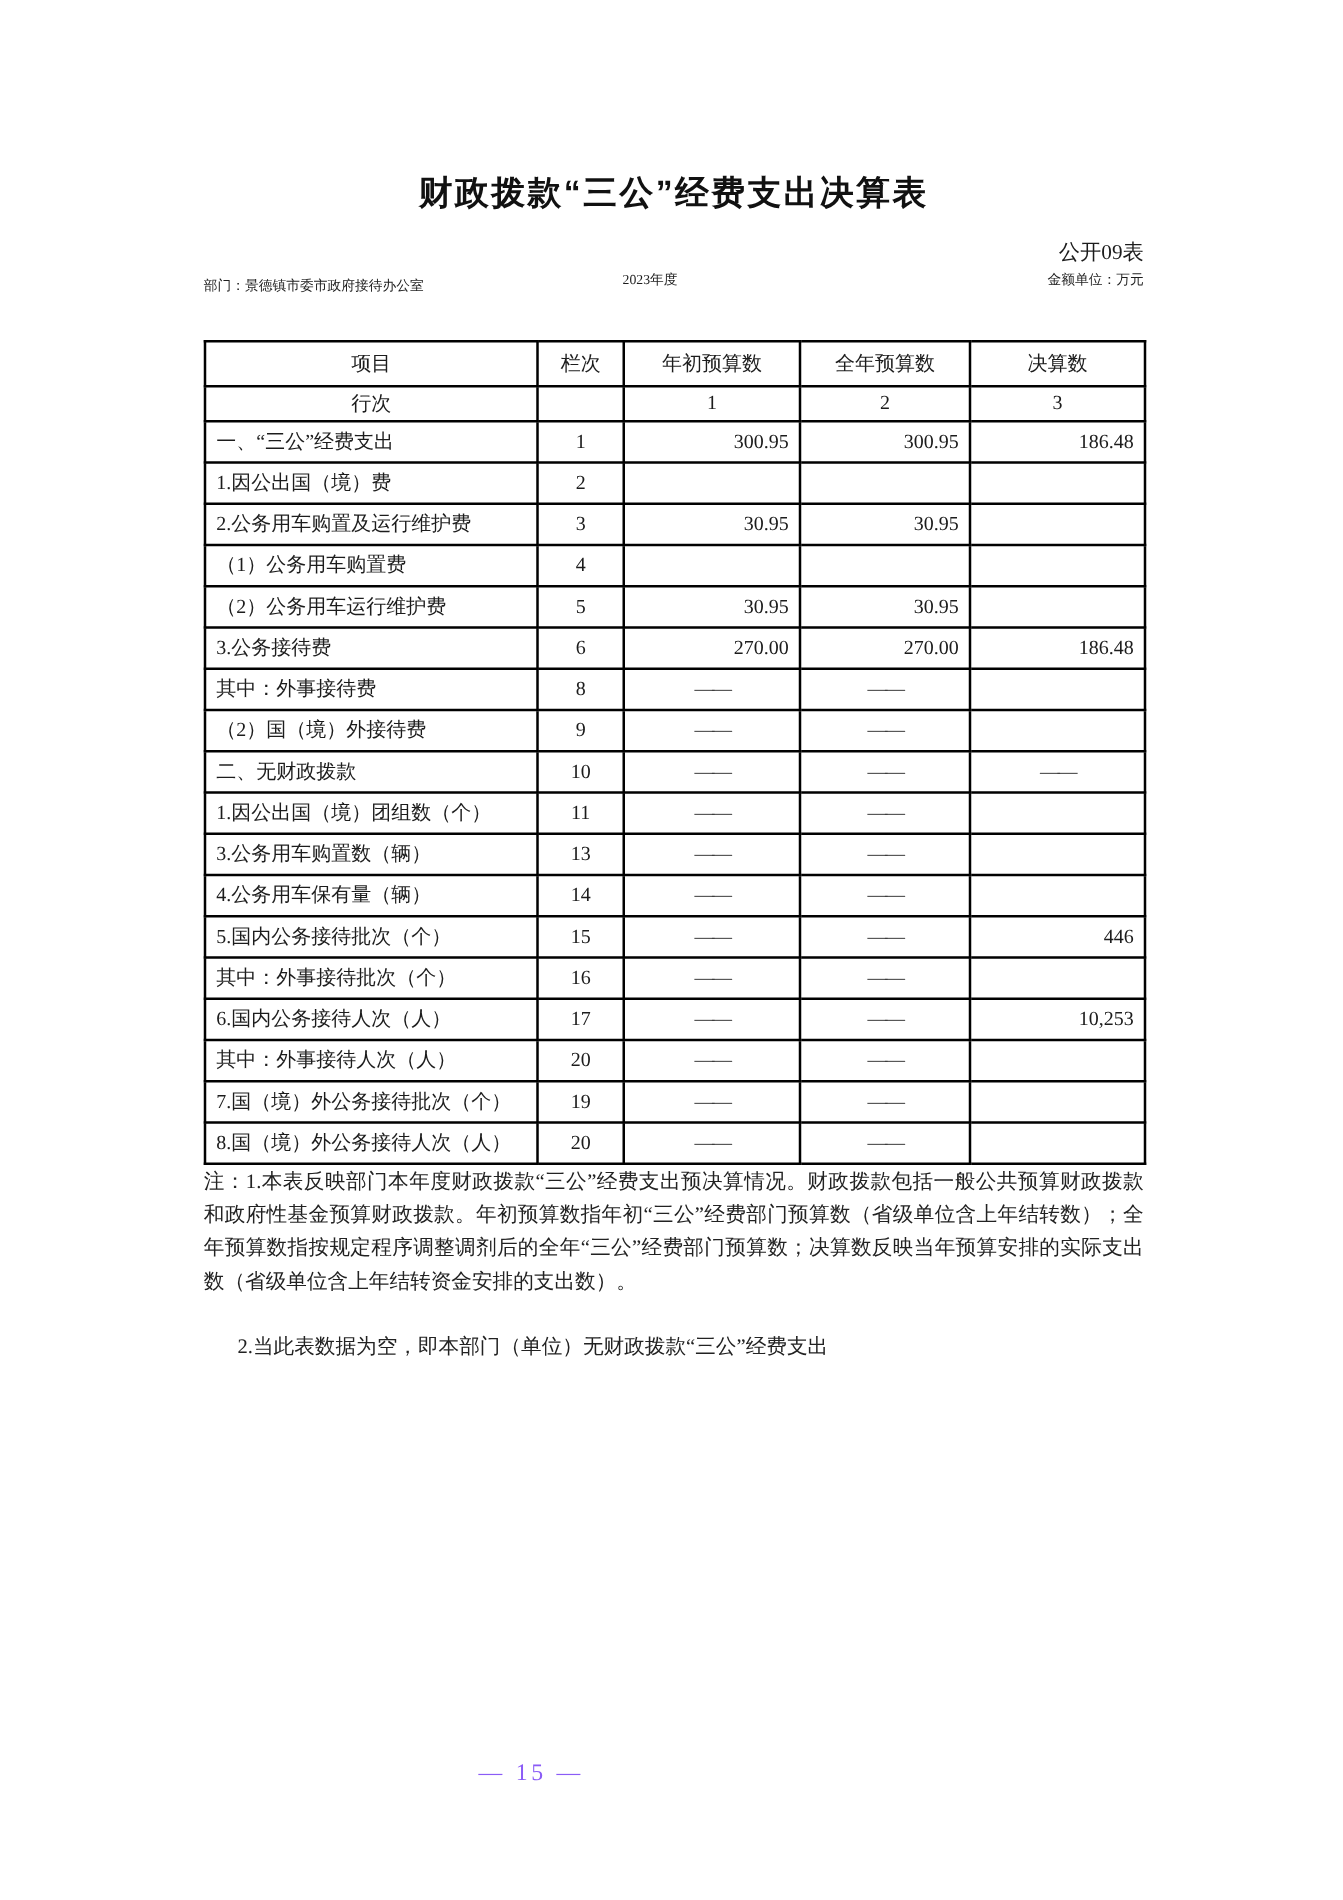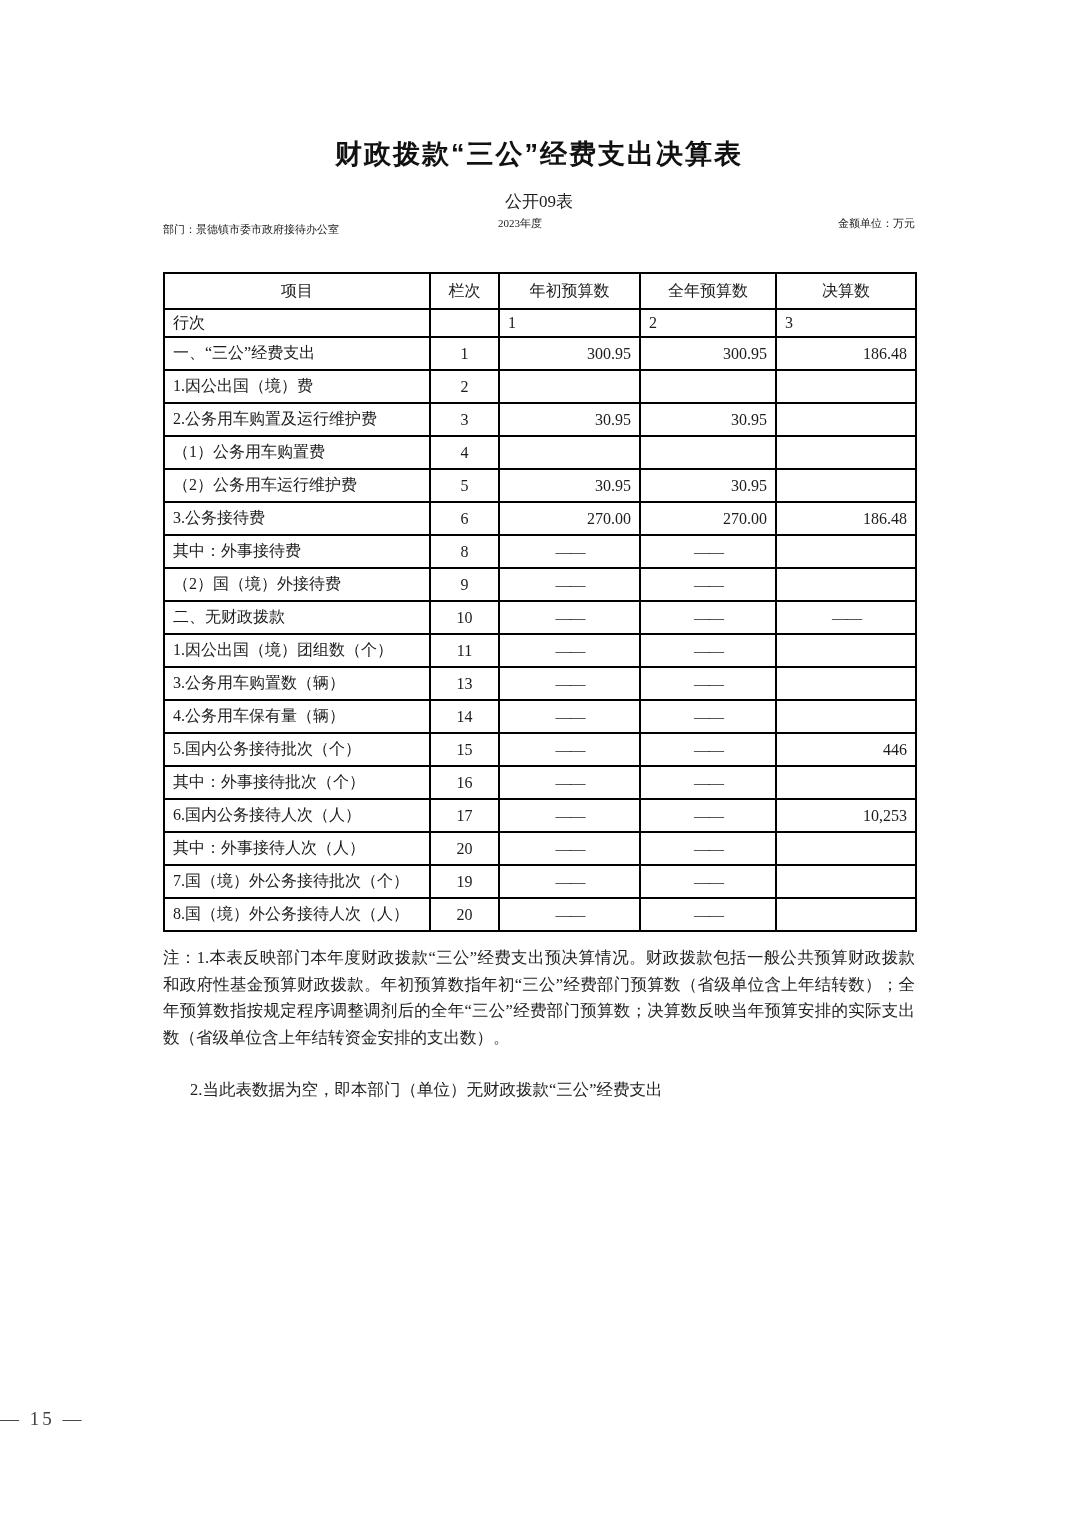--- a/index.html
+++ b/index.html
@@ -18,21 +18,21 @@
     margin-top: 136px;
     text-align: center;
     font-family: "Liberation Sans", "DejaVu Sans", sans-serif;
     font-weight: bold;
     font-size: 27px;
     letter-spacing: 2px;
     color: #111;
   }
   .table-code {
     margin-top: 18px;
-    text-align: center;
+    text-align: right;
     font-size: 17px;
   }
   .meta-row {
     position: relative;
     margin-top: 3px;
     font-size: 11px;
     min-height: 50px;
   }
   .meta-dept { width: 305px; line-height: 27px; }
   .meta-year { position: absolute; left: 335px; top: 0; }
@@ -47,49 +47,48 @@
   }
   table.budget th, table.budget td {
     border: 2px solid #000;
     padding: 0 8px;
     height: 31px;
     font-weight: normal;
     overflow: hidden;
     white-space: nowrap;
   }
   table.budget thead tr.hdr th { height: 34px; text-align: center; font-family: Liberation Serif, serif; }
-  table.budget thead tr.subhdr th { height: 26px; text-align: left; }
+  table.budget thead tr.subhdr th { height: 26px; text-align: center; }
   .c-item { text-align: left; }
   .indent-0 { padding-left: 10px; }
   .indent-1 { padding-left: 42px; }
   .indent-2 { padding-left: 76px; }
   .c-line { text-align: center; }
   .c-num { text-align: right; padding-right: 10px; }
   .c-dash { text-align: center; color: #3a3a3a; letter-spacing: -2px; }
 
   .notes {
-    margin-top: 13px;
     font-size: 16.5px;
     line-height: 1.62;
     text-align: justify;
     color: #222;
   }
   .note-2 {
     margin-top: 25px;
     text-indent: 27px;
     text-align: left;
   }
   .page-number {
     position: absolute;
     left: 0; top: 1408px;
     width: 850px;
-    text-align: left;
+    text-align: center;
     font-size: 19px;
     letter-spacing: 3px;
-    color: #404040;
+    color: #8b5cf6;
   }
 </style>
 </head>
 <body>
 
 <div class="sheet">
   <div class="content">
 
     <div class="doc-title">财政拨款“三公”经费支出决算表</div>
 

